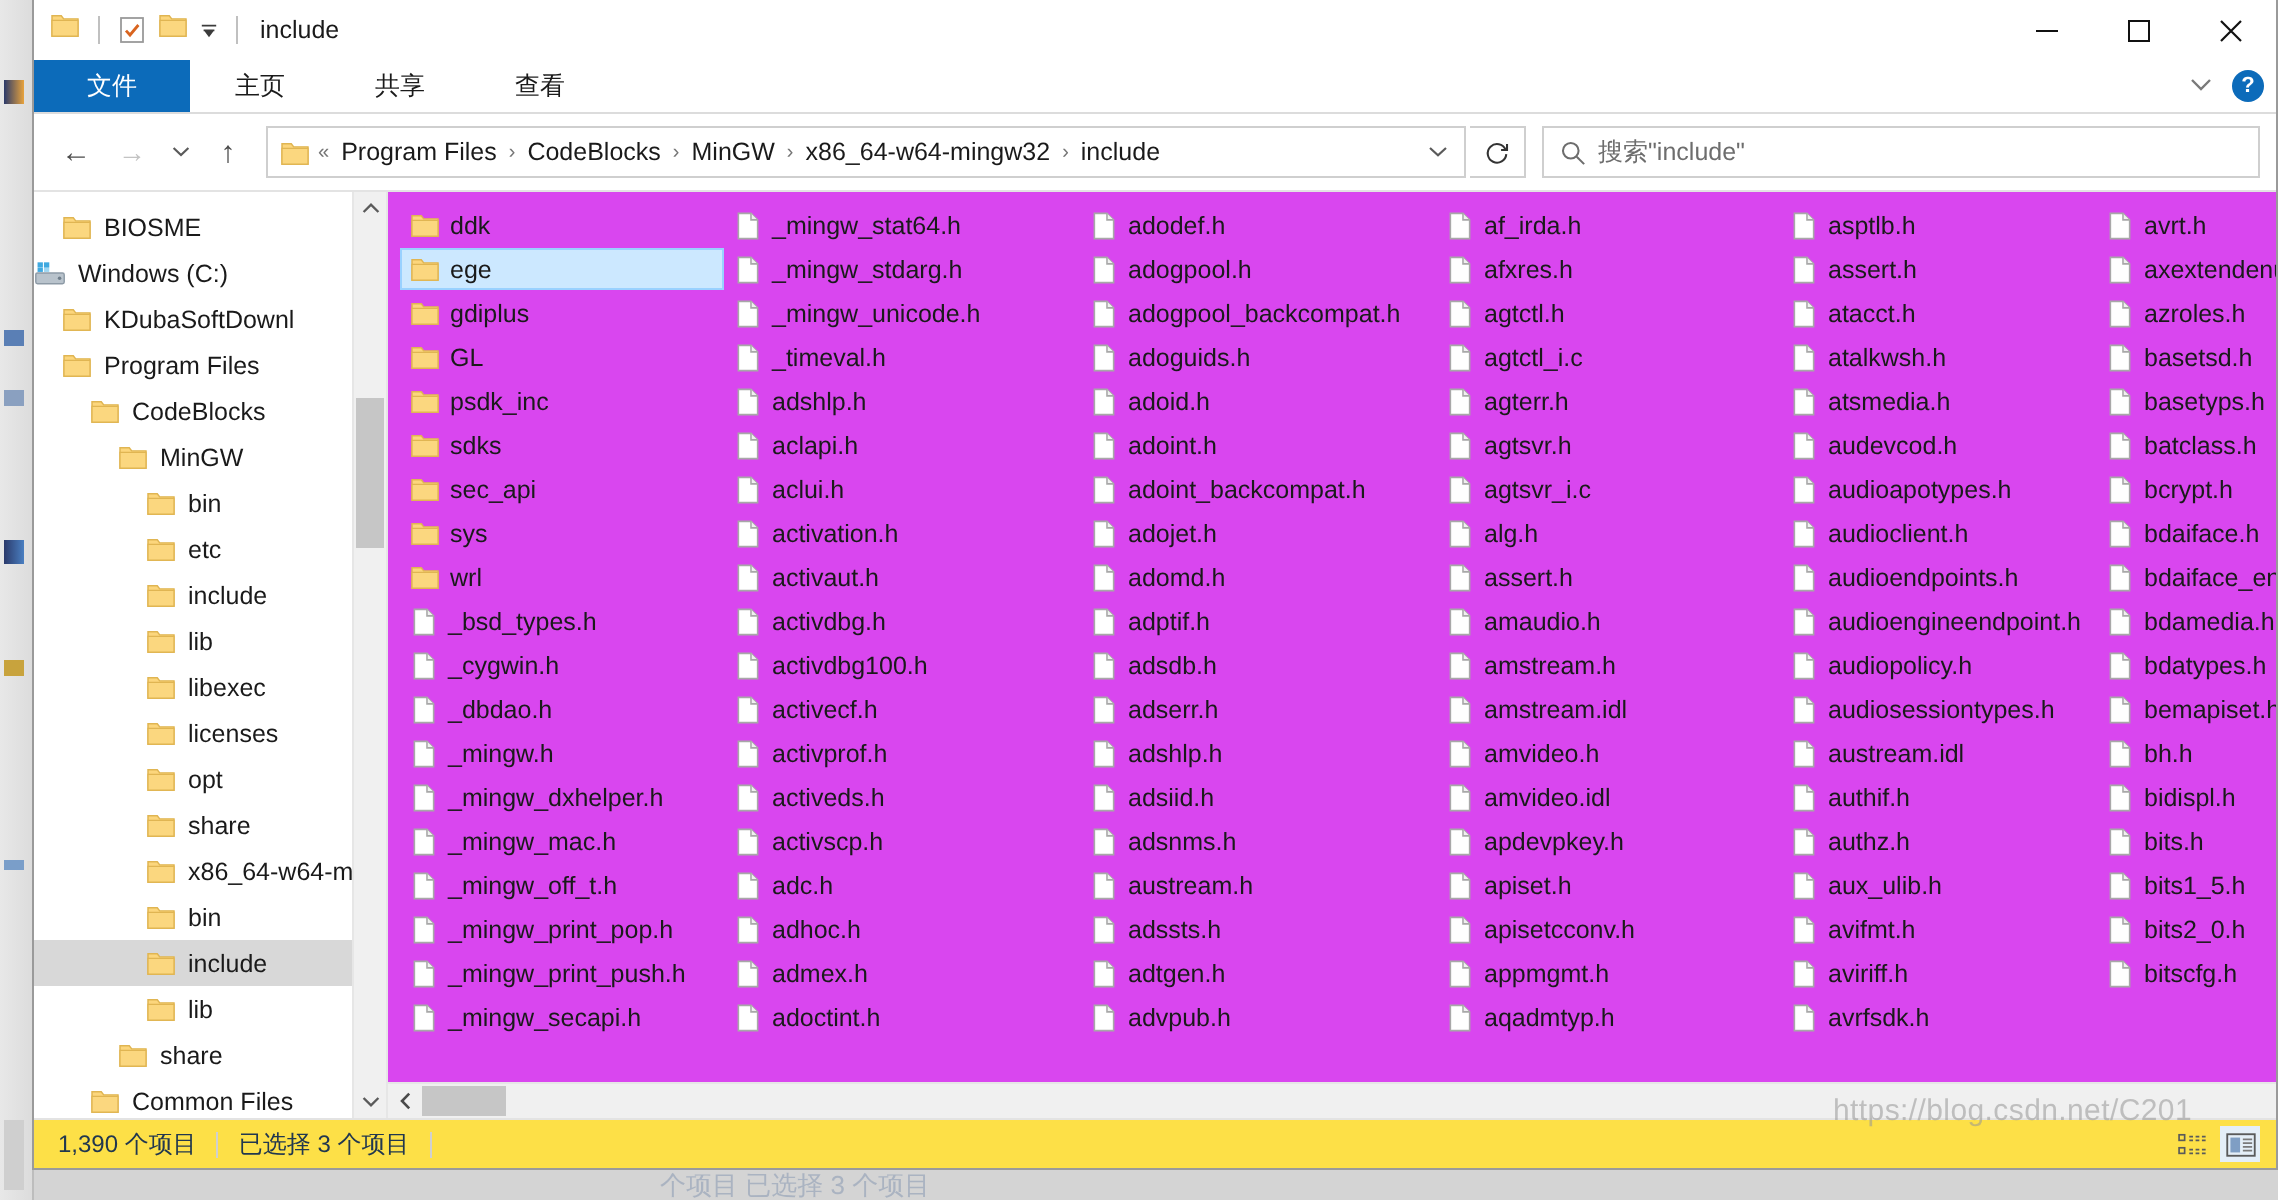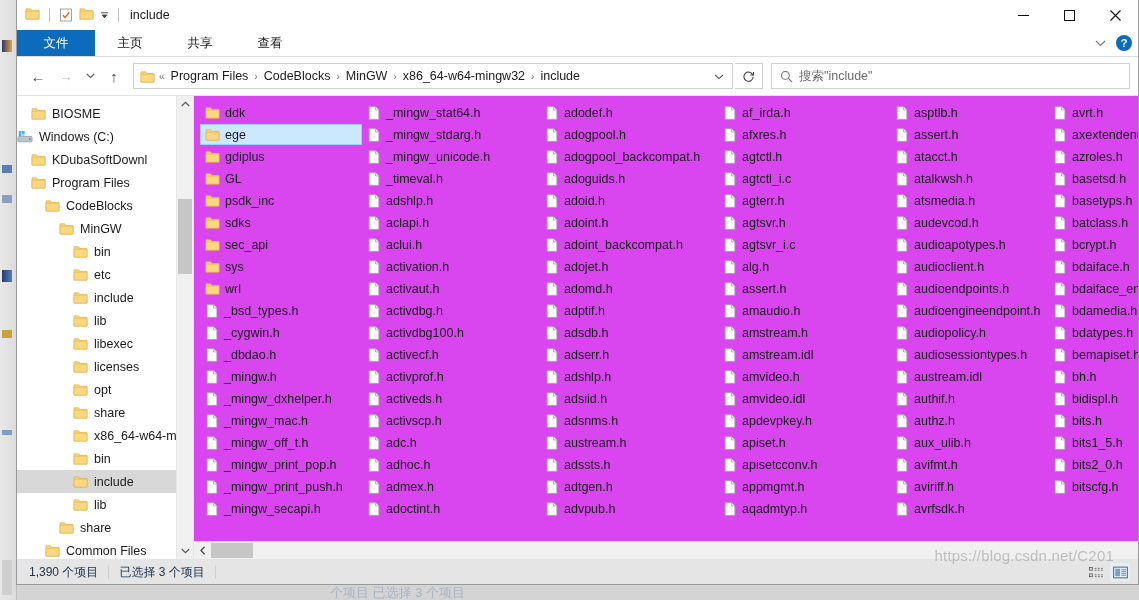--- a/index.html
+++ b/index.html
@@ -145,31 +145,31 @@
     position:absolute; left:0; right:0; bottom:0; height:17px;
     background:#f0f0f0; border-top:1px solid #e6e6e6; display:flex; align-items:center;
   }
   #hscroll .harrow { width:17px; height:17px; display:flex; align-items:center; justify-content:center; font-size:8px; color:#4a4a4a; }
   #hscroll .hthumb { width:42px; height:15px; background:#c6c6c6; }
 
   
   #statusbar {
     height: 24px; flex:0 0 24px; border-top:1px solid #e3e3e3;
     display:flex; align-items:center; padding-left:12px; gap:10px;
-    background:#e5e5e5; position:relative;text-align:right;
+    background:#fde047; position:relative;text-align:right;
   }
   .status-text { font-size:12px; color:#21374f; }
   .status-sep { width:1px; height:13px; background:#d0d0d0; }
   .viewbtns { position:absolute; right:8px; display:flex; gap:4px; align-items:center; }
   .viewbtn { width:20px; height:18px; display:flex; align-items:center; justify-content:center; }
   .viewbtn.active { background:#e4eef7; }
 
   
   #watermark {
-    position:absolute; right:24px; bottom:20px;
+    position:absolute; right:42px; bottom:20px;
     font-size:15px; color: rgba(150,150,150,0.55);
     letter-spacing:0.2px; pointer-events:none; z-index:40;
     font-family:"Liberation Sans", sans-serif;
   }
   #watermark2 {
     position:absolute; left:330px; bottom:-2px;
     font-size:13px; color: rgba(120,140,170,0.45);
     pointer-events:none; z-index:39;
   }
 

